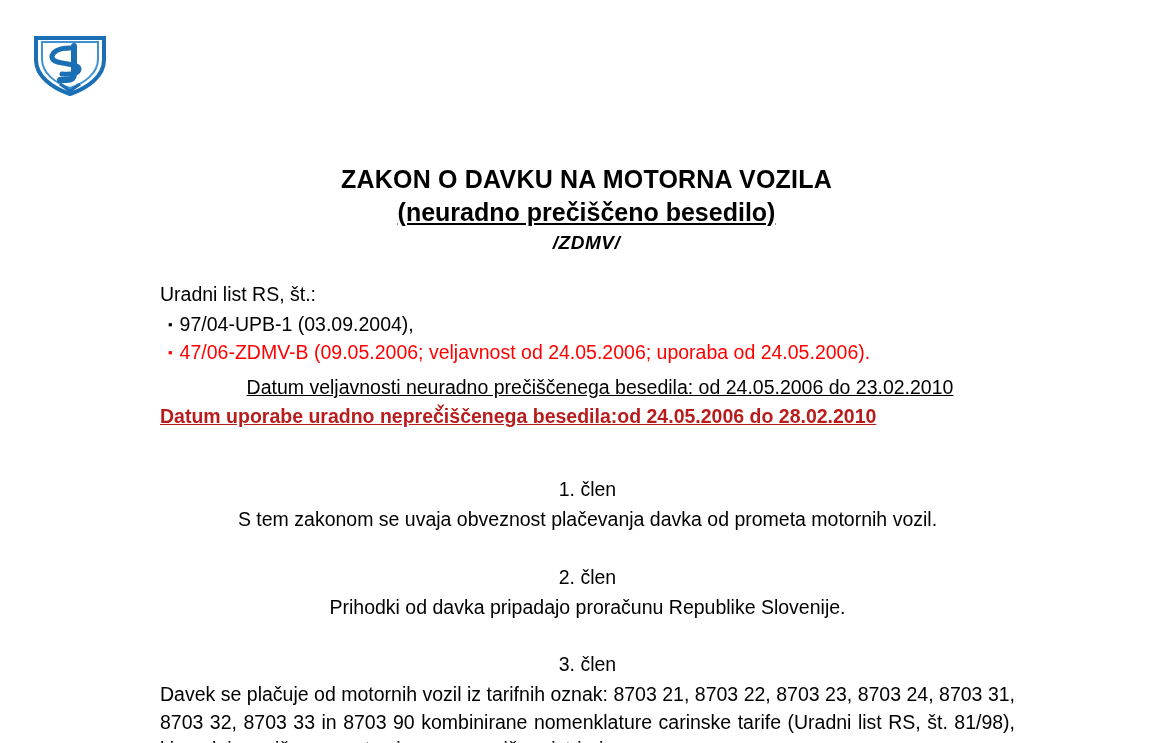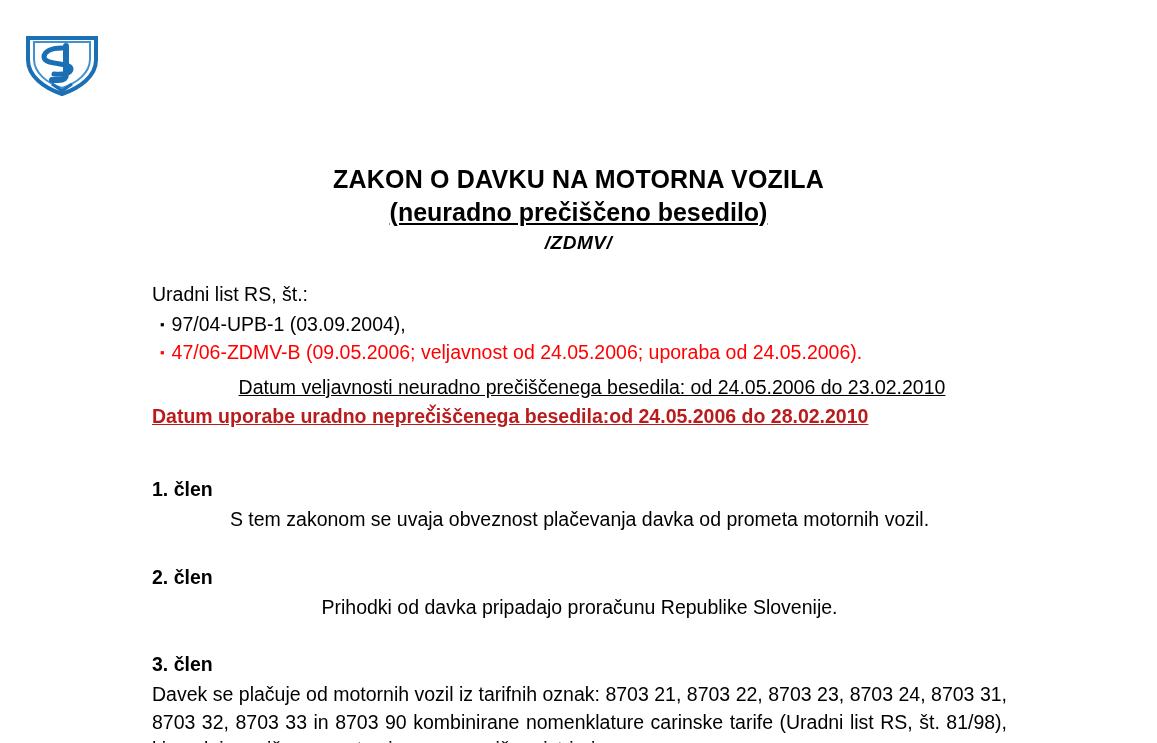--- a/index.html
+++ b/index.html
@@ -13,20 +13,21 @@
     font-family: "Liberation Sans", sans-serif;
     color: #000000;
     overflow: hidden;
     position: relative;
   }
 
   .page {
     position: relative;
     width: 926px;
     height: 743px;
+    margin-left: 8px;
   }
 
   
   .logo {
     position: absolute;
     left: 22px;
     top: 28px;
     width: 80px;
     height: 70px;
   }
@@ -110,22 +111,22 @@
   
   .articles {
     position: absolute;
     left: 152px;
     top: 476px;
     width: 855px;
     font-size: 19.5px;
     line-height: 1.4;
   }
   .art-head {
-    text-align: left;
-    font-weight: bold;
+    text-align: center;
+    font-weight: normal;
     margin: 0 0 3px 0;
   }
   .art-body {
     margin: 0 0 0 0;
     text-align: center;
   }
   .art-gap {
     height: 30px;
   }
   .art-body.just {

